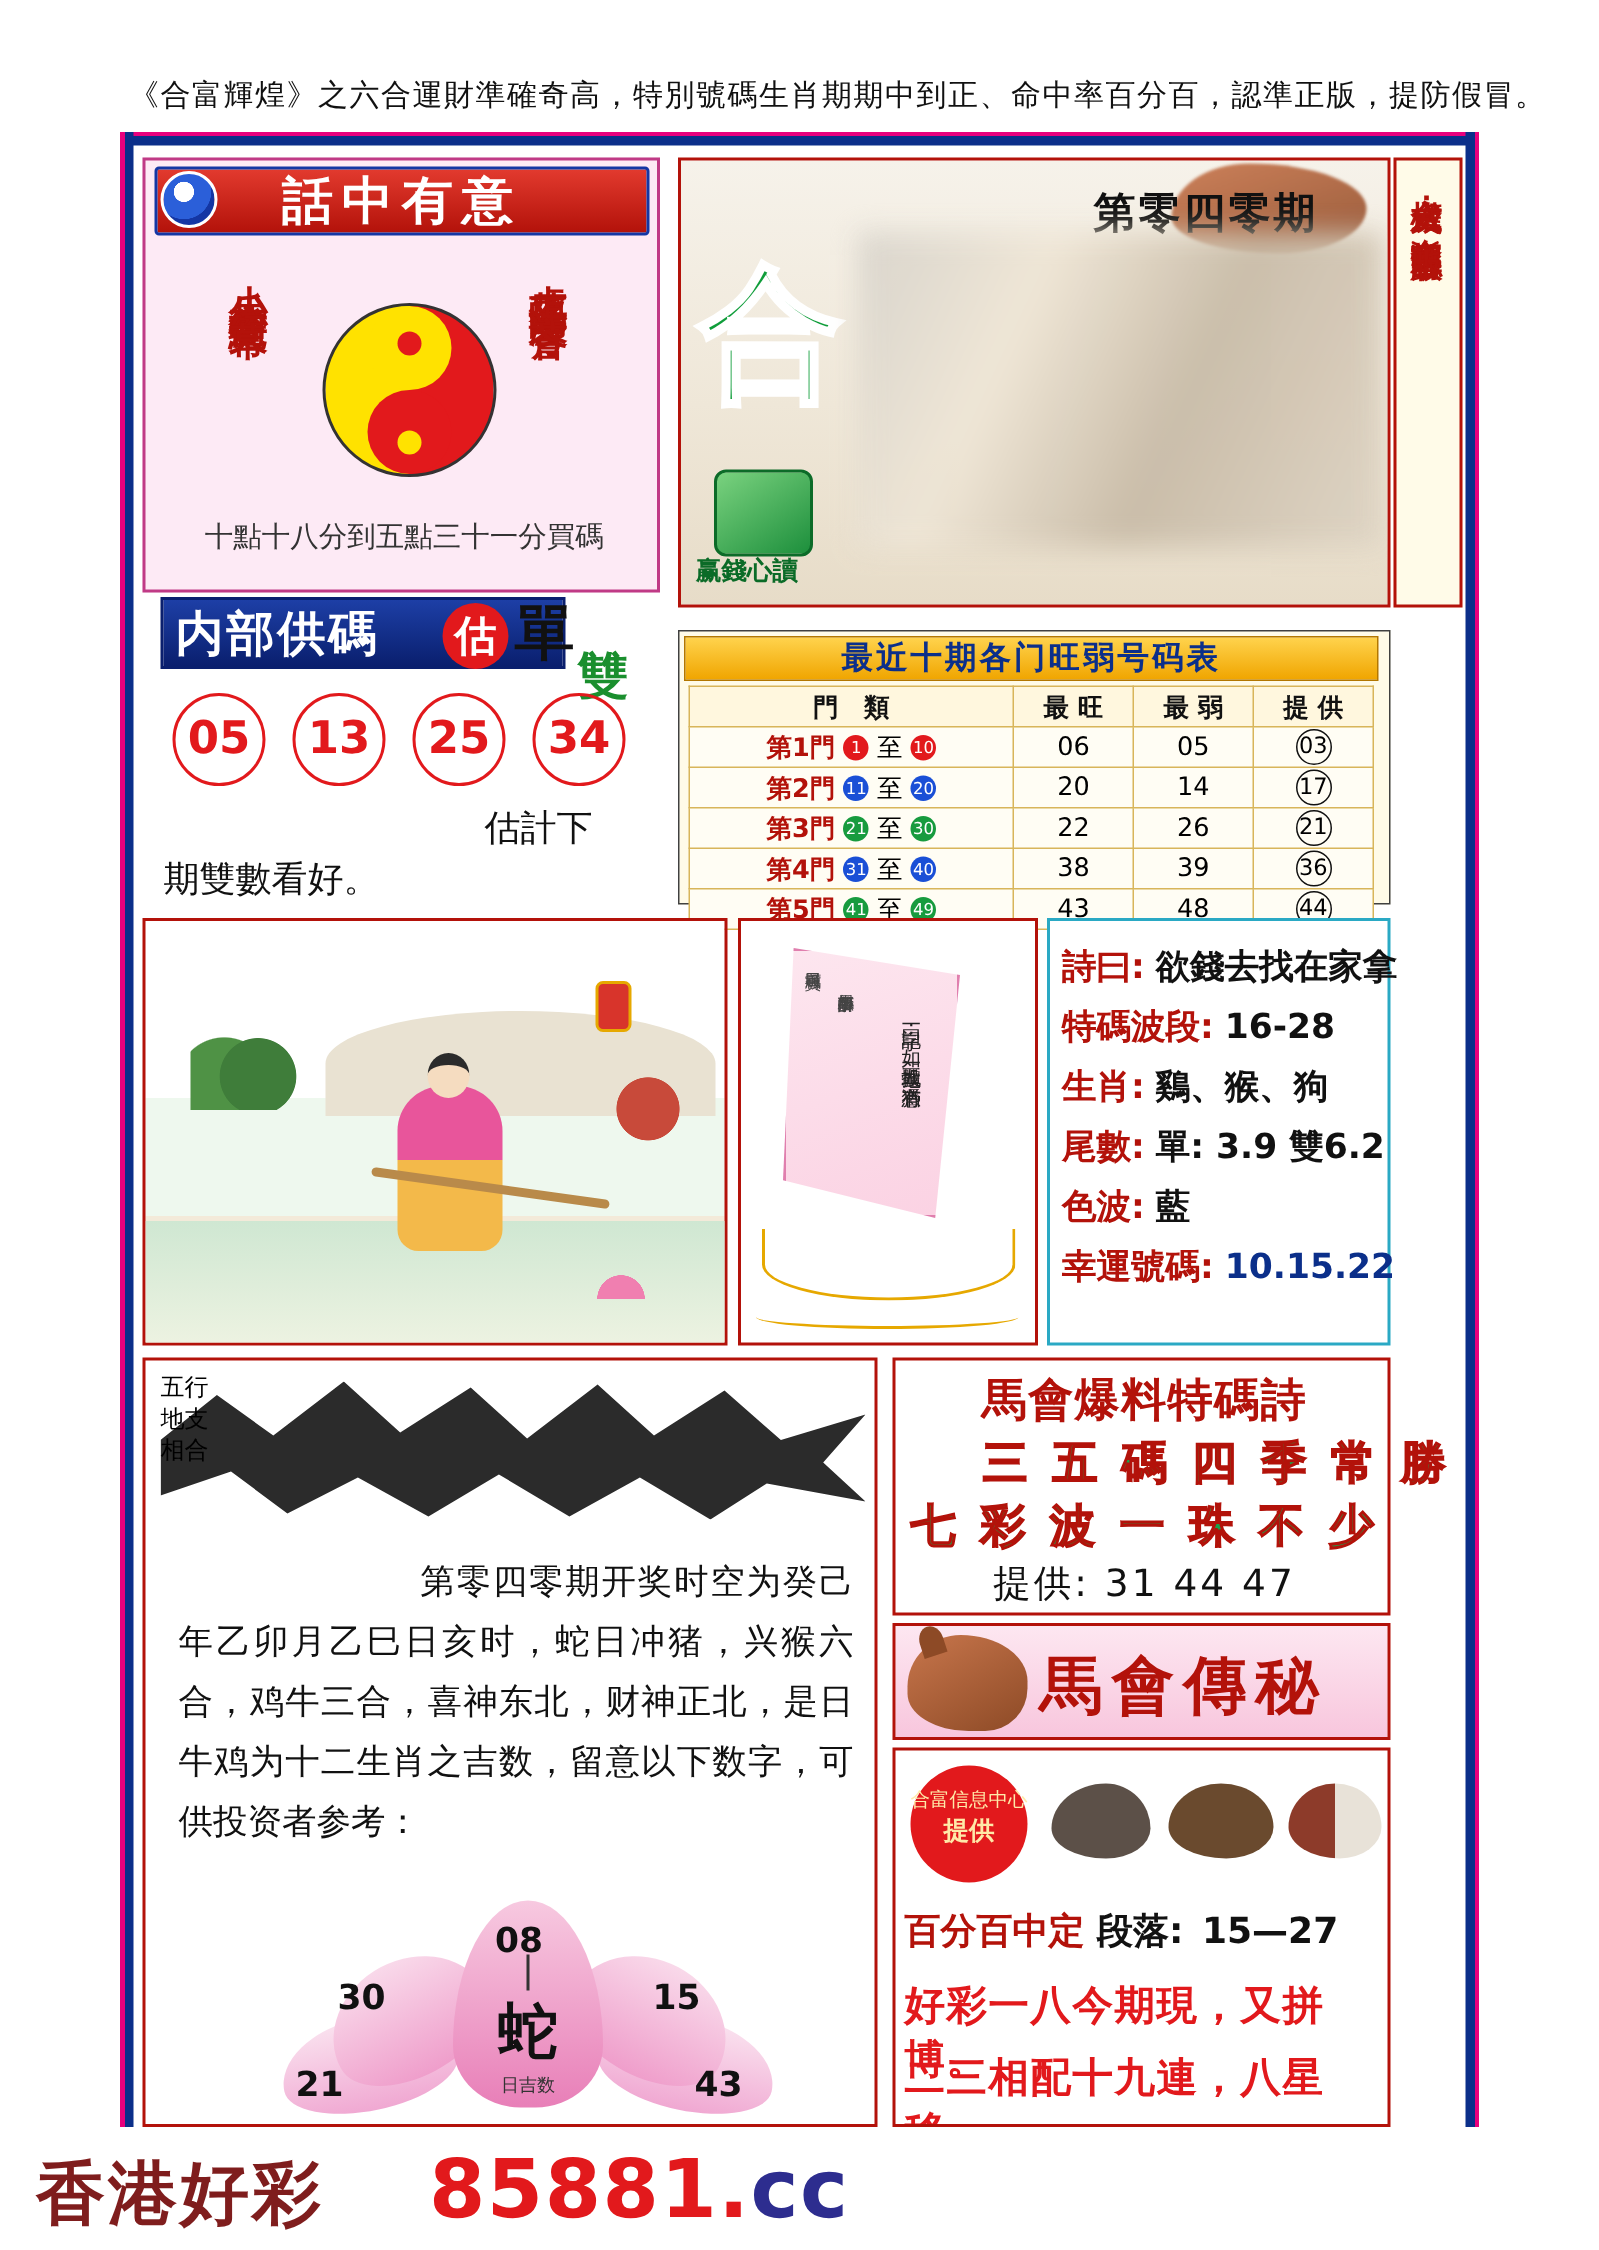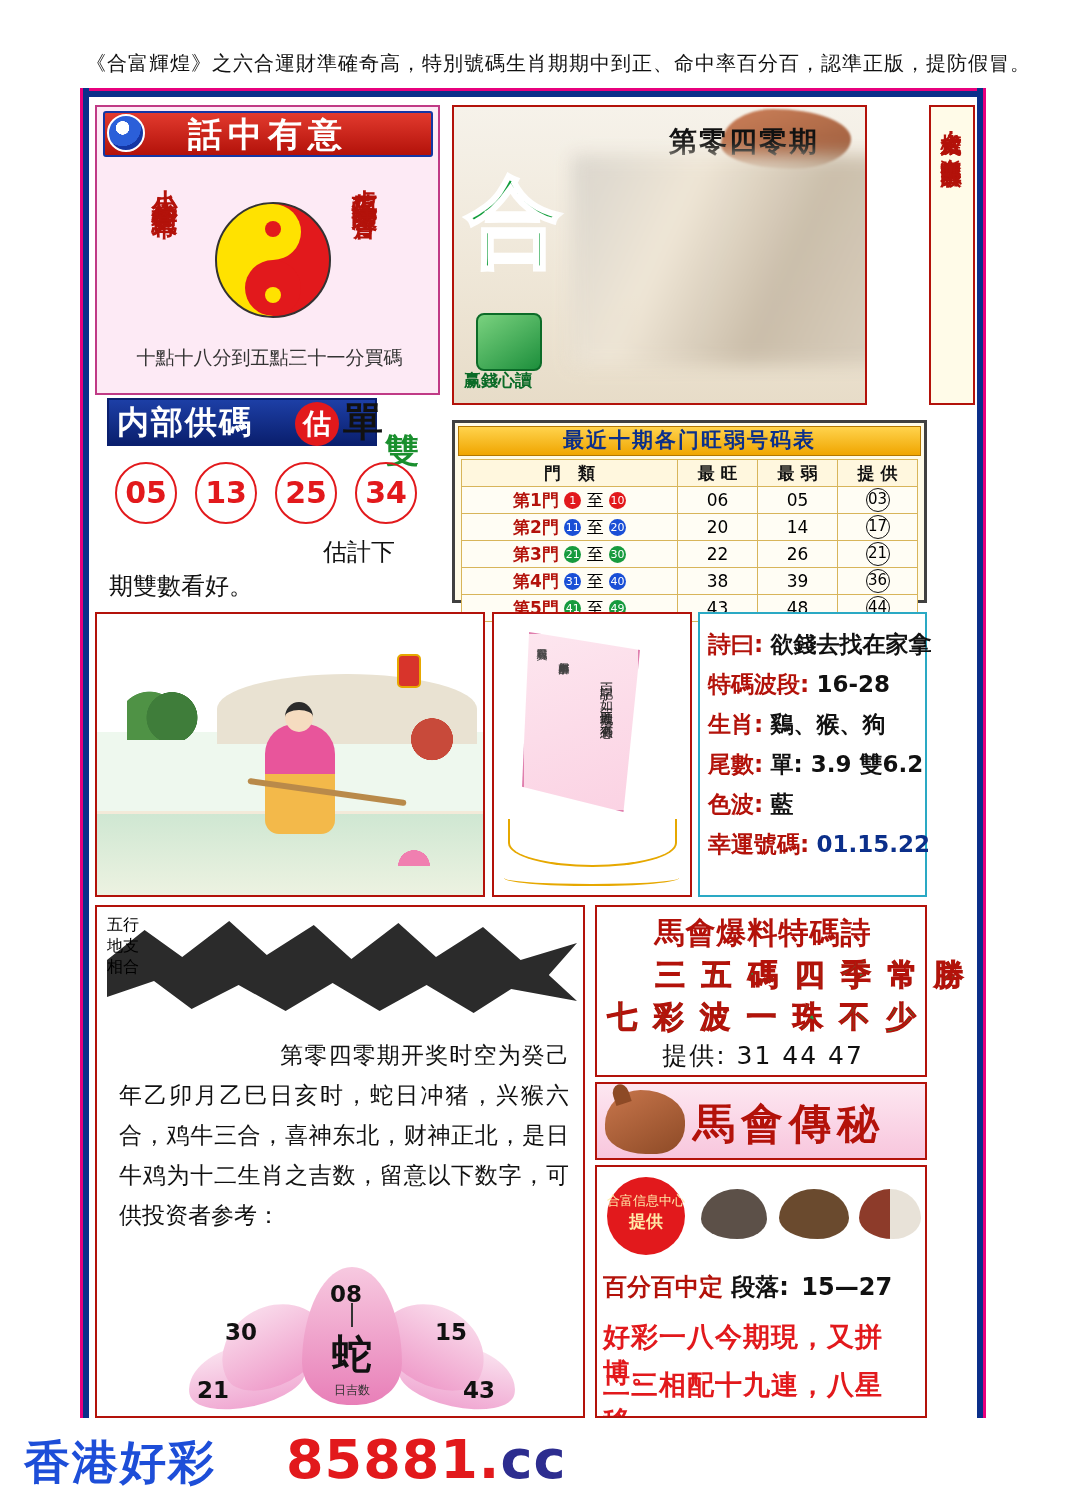--- a/index.html
+++ b/index.html
@@ -114,21 +114,21 @@
   .p2 .gjx{
     position:absolute;left:228px;top:138px;font-size:24px;color:#111;
     font-family:"DejaVu Sans", sans-serif;
   }
   .p2 .tail{
     position:absolute;left:14px;top:172px;font-size:24px;color:#111;
     font-family:Liberation Sans, sans-serif;
   }
 
   
-  .p3{position:absolute;left:452px;top:105px;width:415px;height:300px;
+  .p3{position:absolute;left:452px;top:105px;width:475px;height:300px;
       border:2px solid #b3120a;box-sizing:border-box;overflow:hidden;
       background:linear-gradient(180deg,#f6f2ea 0%,#efe7d8 55%,#e7dcc8 100%);}
   .p3 .period{
     position:absolute;right:46px;top:16px;font-size:28px;font-weight:bold;color:#111;
     font-family:"DejaVu Sans", sans-serif;letter-spacing:2px;
   }
   .p3 .bigchar{
     position:absolute;left:12px;top:52px;font-size:96px;font-weight:bold;color:#0f9d3a;
     -webkit-text-stroke:3px #fff;font-family:"DejaVu Sans", sans-serif;
   }
@@ -159,21 +159,21 @@
   .pside .v{
     position:absolute;left:4px;top:8px;width:36px;height:282px;
     writing-mode:vertical-rl;text-orientation:upright;
     font-size:21px;font-weight:bold;color:#b3120a;letter-spacing:1px;
     font-family:"DejaVu Sans", sans-serif;line-height:40px;
   }
 
   
   .ptab{
     position:absolute;left:452px;top:420px;width:475px;height:183px;
-    border:3px solid #404040;box-sizing:border-box;background:#fffbe8;text-decoration:underline;
+    border:1px solid #404040;box-sizing:border-box;background:#fffbe8;text-decoration:underline;
   }
   .ptab .thead{
     position:absolute;left:3px;top:3px;width:463px;height:30px;
     background:linear-gradient(to bottom,#ffd34d,#f0a500);
     border:1px solid #b37700;box-sizing:border-box;
     text-align:center;font-size:21px;font-weight:bold;color:#0b2f8a;line-height:26px;
     font-family:"DejaVu Sans", sans-serif;letter-spacing:2px;
   }
   table.mt{
     position:absolute;left:6px;top:36px;width:457px;
@@ -366,21 +366,21 @@
     font-weight:bold;font-family:"DejaVu Sans", sans-serif;letter-spacing:1px;
   }
   .mz .p2l{
     position:absolute;left:6px;top:200px;width:320px;font-size:27px;color:#e2191c;
     font-weight:bold;font-family:"DejaVu Sans", sans-serif;letter-spacing:1px;
   }
 
   
   .footer{position:absolute;left:18px;top:1428px;width:1030px;height:64px;}
   .footer .cn{
-    position:absolute;left:6px;top:4px;font-size:46px;font-weight:bold;color:#1d4ed8;
+    position:absolute;left:6px;top:4px;font-size:46px;font-weight:bold;color:#7f1d1d;
     font-family:Liberation Mono, monospace;letter-spacing:2px;
   }
   .footer .dom{
     position:absolute;left:268px;top:0px;font-size:54px;font-weight:bold;color:#e2191c;
     font-family:"DejaVu Sans", sans-serif;letter-spacing:1px;
   }
   .footer .dom .cc{color:#2d2d8f;}
 </style>
 </head>
 <body>
@@ -538,21 +538,21 @@
     <div class="row">
       <span class="lbl">尾數:</span>
       <span class="val">單: 3.9  雙6.2</span>
     </div>
     <div class="row">
       <span class="lbl">色波:</span>
       <span class="val">藍</span>
     </div>
     <div class="row">
       <span class="lbl">幸運號碼:</span>
-      <span class="val blue">01.15.22</span>
+      <span class="val blue">10.15.22</span>
     </div>
   </div>
 
   <div class="wuxing">
     <div class="star"></div>
     <div class="star-label" style="position:absolute;left:10px;top:8px;width:470px;height:100px;">
       <div class="t1">五行</div>
       <div class="t2">地支</div>
       <div class="t3">相合</div>
     </div>

